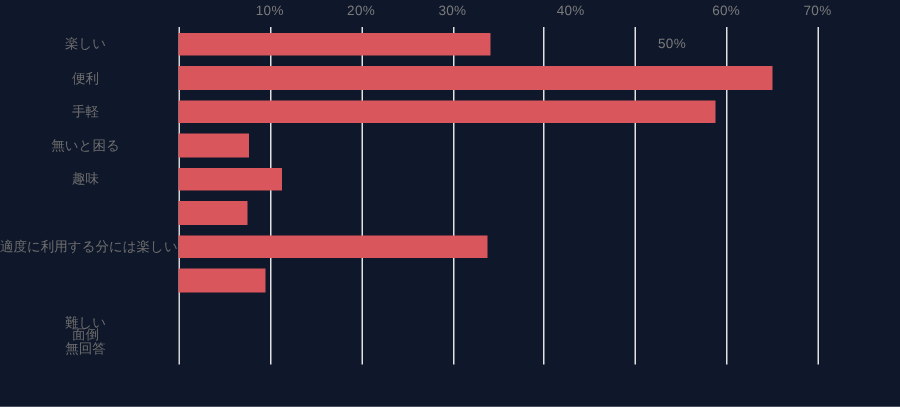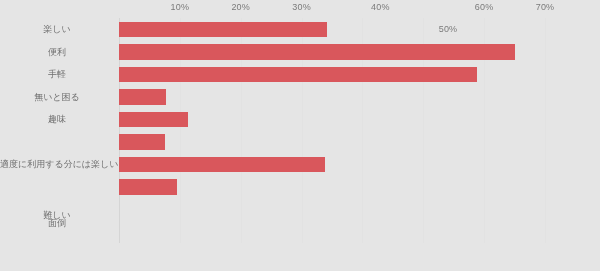--- a/index.html
+++ b/index.html
@@ -11,21 +11,21 @@
     height: 271px;
     background: #ffffff;
     font-family: "Liberation Sans", "DejaVu Sans", sans-serif;
     overflow: hidden;
   }
 
   #chart-root {
     position: relative;
     width: 600px;
     height: 271px;
-    background: #e5e5e5;
+    background: #0f172a;
   }
 
   
   #plot-area {
     position: absolute;
     left: 119px;
     top: 18px;
     width: 426px;   
     height: 225px;
     box-sizing: border-box;
@@ -113,20 +113,21 @@
 
   <div id="y-axis-labels">
       <div class="y-cat-label" style="top: 0px; color: rgb(110, 110, 110);">楽しい</div>
       <div class="y-cat-label" style="top: 22.5px; color: rgb(110, 110, 110);">便利</div>
       <div class="y-cat-label" style="top: 45px; color: rgb(110, 110, 110); padding-left: 18px;">手軽</div>
       <div class="y-cat-label" style="top: 67.5px; color: rgb(110, 110, 110);">無いと困る</div>
       <div class="y-cat-label" style="top: 90px; color: rgb(110, 110, 110);">趣味</div>
       <div class="y-cat-label" style="top: 135px; color: rgb(110, 110, 110);">適度に利用する分には楽しい</div>
       <div class="y-cat-label" style="top: 157.5px; color: rgb(110, 110, 110); margin-top: 36px;">面倒</div>
       <div class="y-cat-label" style="top: 186px; color: rgb(110, 110, 110); padding-left: 20px;">難しい</div>
+      <div class="y-cat-label" style="top: 202.5px; color: rgb(110, 110, 110);">無回答</div>
     </div>
 
   <div id="plot-area">
     <div id="gridline-group">
         <div class="gridline axis-zero" style="left: 0px;"></div>
         <div class="gridline" style="left: 60.8571px; background: rgb(226, 226, 226);"></div>
         <div class="gridline" style="left: 121.714px; background: rgb(226, 226, 226);"></div>
         <div class="gridline" style="left: 182.571px; background: rgb(226, 226, 226);"></div>
         <div class="gridline" style="left: 243.429px; background: rgb(226, 226, 226);"></div>
         <div class="gridline" style="left: 304.286px; background: rgb(226, 226, 226);"></div>

